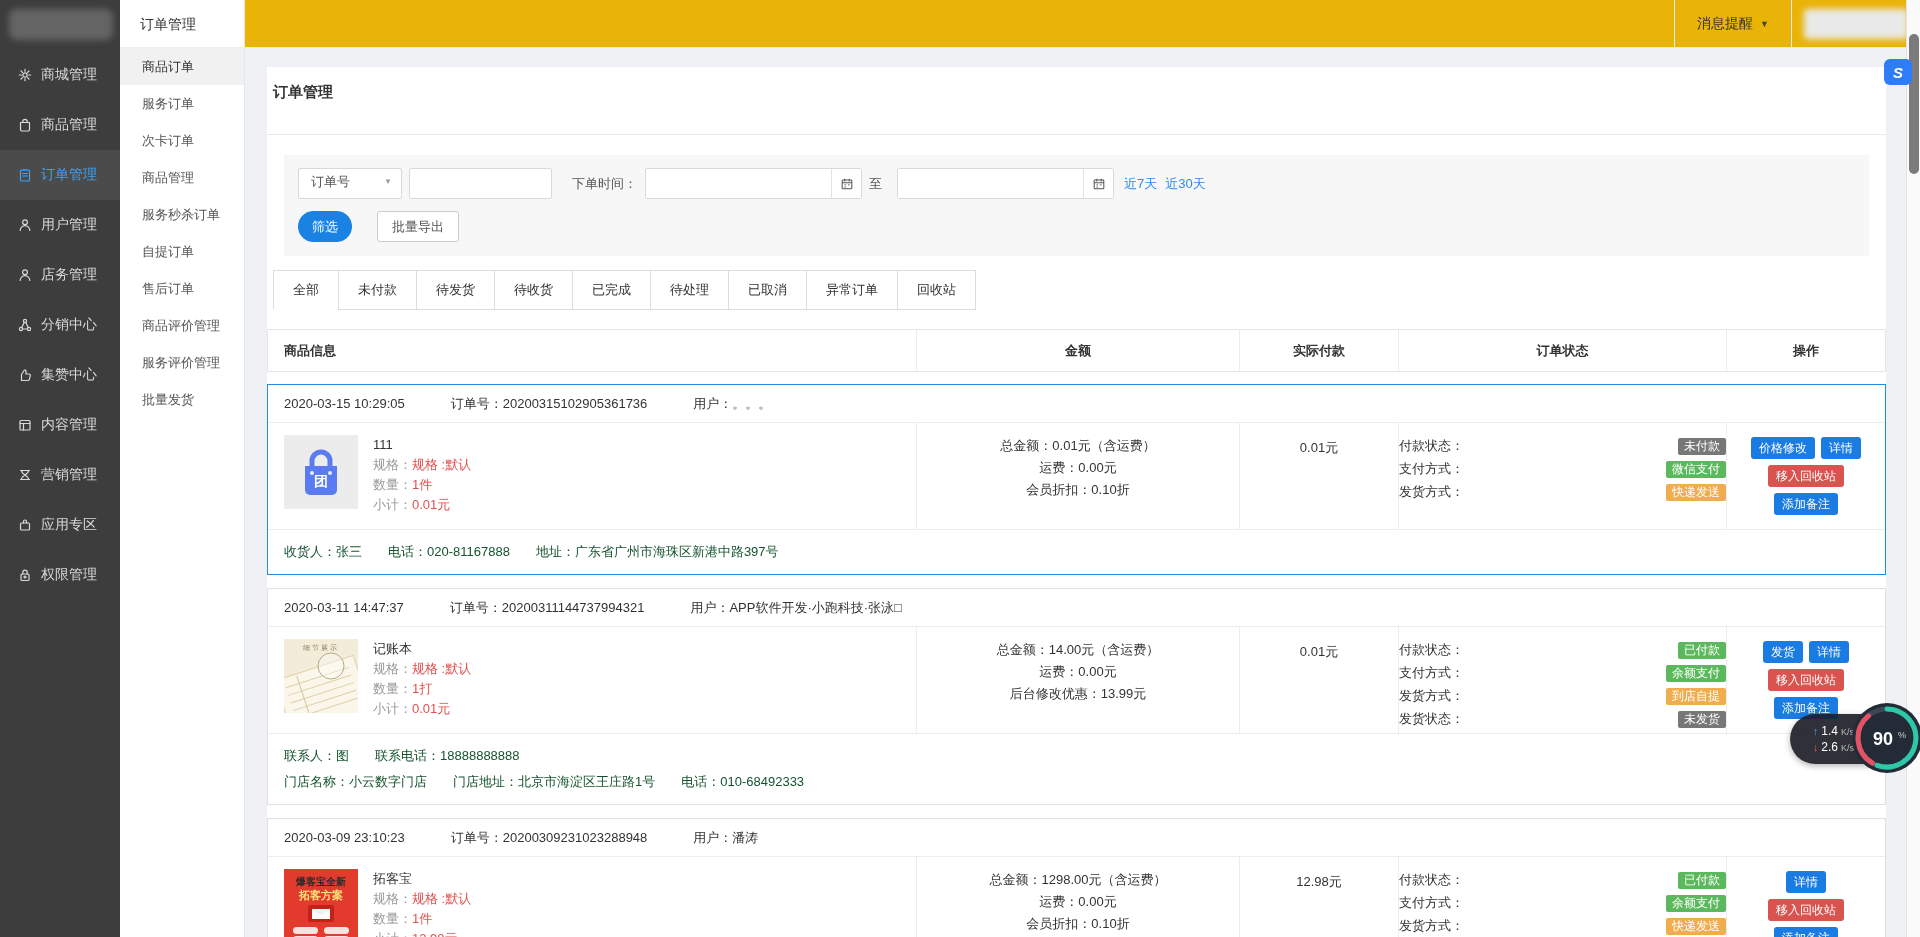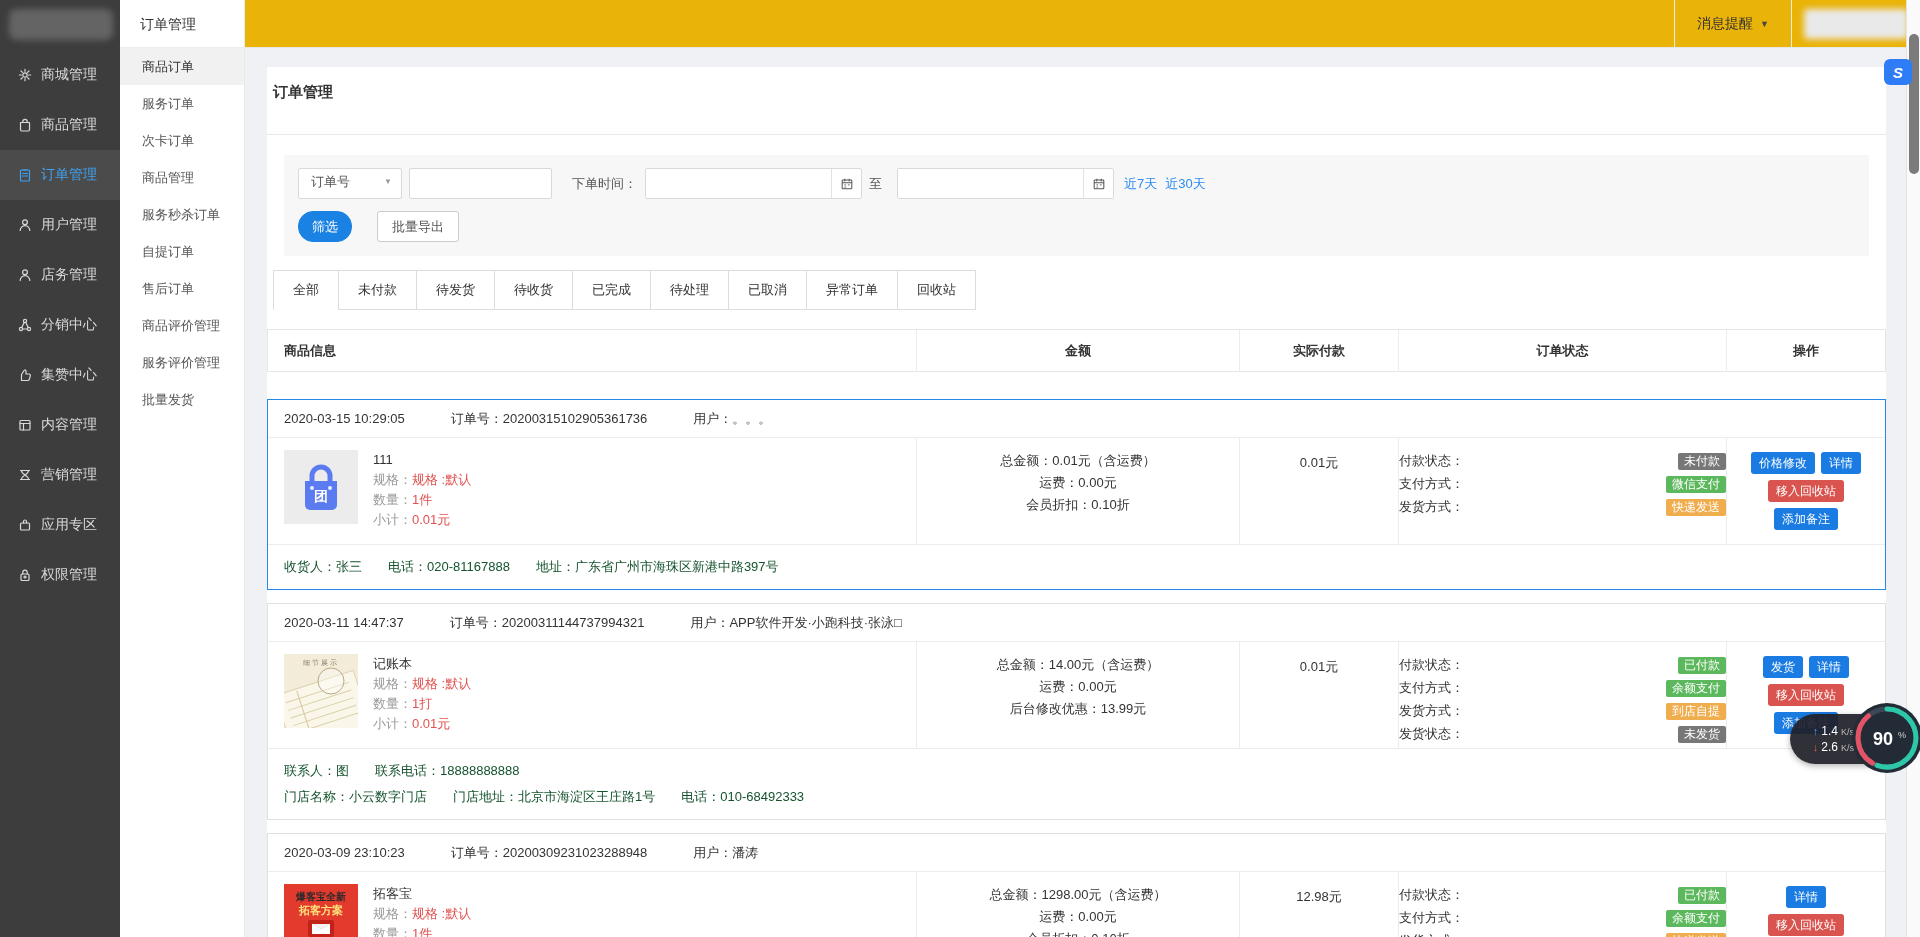--- a/index.html
+++ b/index.html
@@ -55,21 +55,21 @@
   .tab { height:40px; line-height:38px; padding:0 19px; border:1px solid #ddd; margin-left:-1px; background:#fff; color:#333; cursor:pointer; }
   .tab:first-child { margin-left:0; }
   .tab.active { border-bottom-color:#fff; font-weight:normal; }
 
   .thead { margin-top:19px; display:flex; border:1px solid #e6e6e6; height:43px; align-items:center; font-weight:bold; }
   .thead .cell { border-left:1px solid #ececec; height:100%; display:flex; align-items:center; justify-content:center; }
   .thead .cell:first-child { border-left:none; justify-content:flex-start; padding-left:16px; }
   .w0{width:648px;} .w1{width:323px;} .w2{width:159px;} .w3{width:328px;} .w4{flex:1;}
 
   .order-block { margin-top:13px; border:1px solid #e0e0e0; background:#fff; }
-  .order-block.highlight { border-color:#2688e5; margin-top:27px; }
+  .order-block.highlight { border-color:#2688e5; margin-top:12px; }
   .ob-head { display:flex; gap:46px; padding:0 16px; height:38px; align-items:center; border-bottom:1px solid #ececec; color:#333; }
   .ob-body { display:flex; min-height:106px; }
   .ob-body .col { border-left:1px solid #ececec; }
   .ob-body .col:first-child { border-left:none; }
   .col-product { width:648px; display:flex; padding:12px 0 10px 16px; }
   .p-img { width:74px; height:74px; flex:0 0 74px; overflow:hidden; }
   .p-img svg { width:74px; height:74px; display:block; }
   .p-info { margin-left:15px; line-height:20px; }
   .p-name { color:#333; }
   .p-line .lbl { color:#999; }

